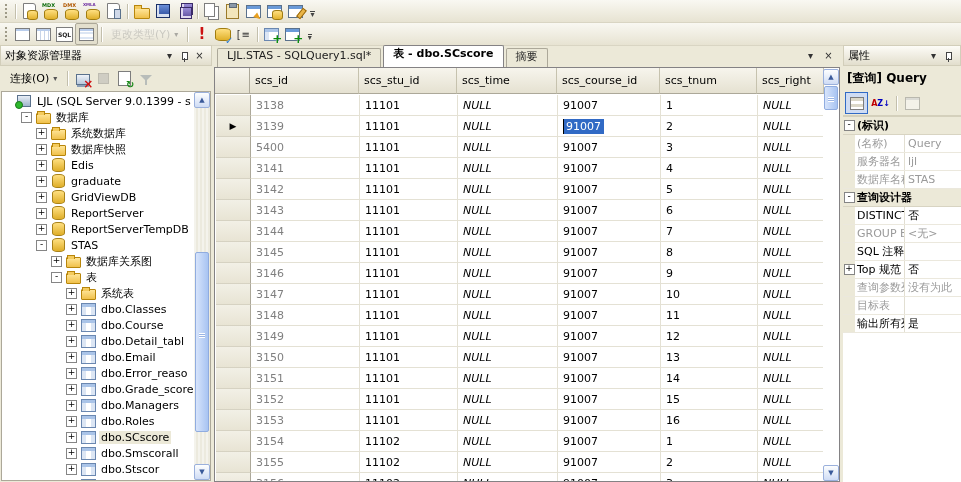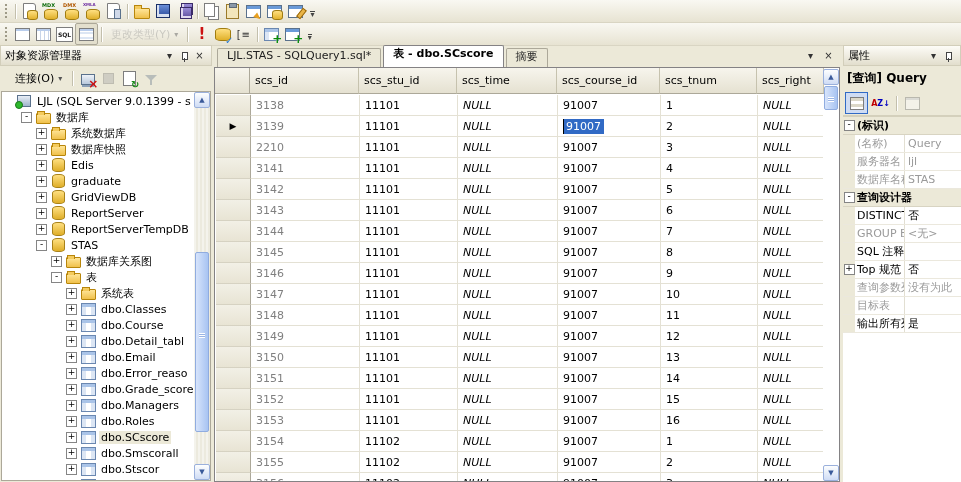--- a/index.html
+++ b/index.html
@@ -65,21 +65,21 @@
   .main{position:absolute;top:45px;left:0;right:0;bottom:0;}
   .ptitle{height:19px;display:flex;align-items:center;padding:0 4px;
           background:linear-gradient(#fdfcf7,#e2decd);border:1px solid #d2ceba;color:#000;}
   .ptitle .txt{flex:1;white-space:nowrap;overflow:hidden;}
   .pbtn{width:15px;height:14px;display:inline-flex;align-items:center;justify-content:center;
         font-size:10px;color:#333;flex:none;position:relative;}
   .pin::before{content:'';width:4px;height:6px;border:1px solid #444;background:#fff;display:inline-block;}
   .pin::after{content:'';position:absolute;bottom:1px;left:7px;width:1px;height:4px;background:#444;}
   
   .oe{position:absolute;left:0;top:0;width:212px;bottom:0;display:flex;flex-direction:column;background:#ece9d8;}
-  .oetb{height:23px;display:flex;align-items:center;gap:1px;padding:1px 9px;}
+  .oetb{height:23px;display:flex;align-items:center;gap:1px;padding:1px 4px;}
   .tree{flex:1;margin:0 1px 1px 1px;background:#fff;border:1px solid #aca899;overflow:hidden;position:relative;}
   .treeview{position:absolute;inset:1px 16px 0 0;overflow:hidden;}
   .trow{height:16px;display:flex;align-items:center;gap:3px;white-space:nowrap;}
   .exp{flex:none;width:9px;height:9px;border:1px solid #858585;background:#fff;font-size:9px;line-height:7px;
        text-align:center;color:#000;font-weight:normal;}
   .exp:empty{visibility:hidden;}
   .tico{flex:none;width:16px;height:14px;position:relative;display:inline-flex;align-items:center;justify-content:center;}
   .ic-server::before{content:'';width:12px;height:10px;background:linear-gradient(#e8eef6,#9fb4cc);border:1px solid #5a718c;}
   .ic-server::after{content:'';position:absolute;left:-1px;bottom:-1px;width:6px;height:6px;background:#2db82d;border-radius:50%;border:1px solid #1a7a1a;}
   .ic-folder::before{content:'';width:13px;height:9px;margin-top:3px;background:linear-gradient(#ffe598,#f0c14b);border:1px solid #b8860b;border-radius:1px;}
@@ -463,21 +463,21 @@
                 <span class="gv">2</span>
               </span>
               <span class="gcell">
                 <span class="gv null">NULL</span>
               </span>
             </div>
 
             <div class="grow">
               <i class="gsel"></i>
               <span class="gcell">
-                <span class="gv">2210</span>
+                <span class="gv">5400</span>
               </span>
               <span class="gcell">
                 <span class="gv">11101</span>
               </span>
               <span class="gcell">
                 <span class="gv null">NULL</span>
               </span>
               <span class="gcell">
                 <span class="gv">91007</span>
               </span>

